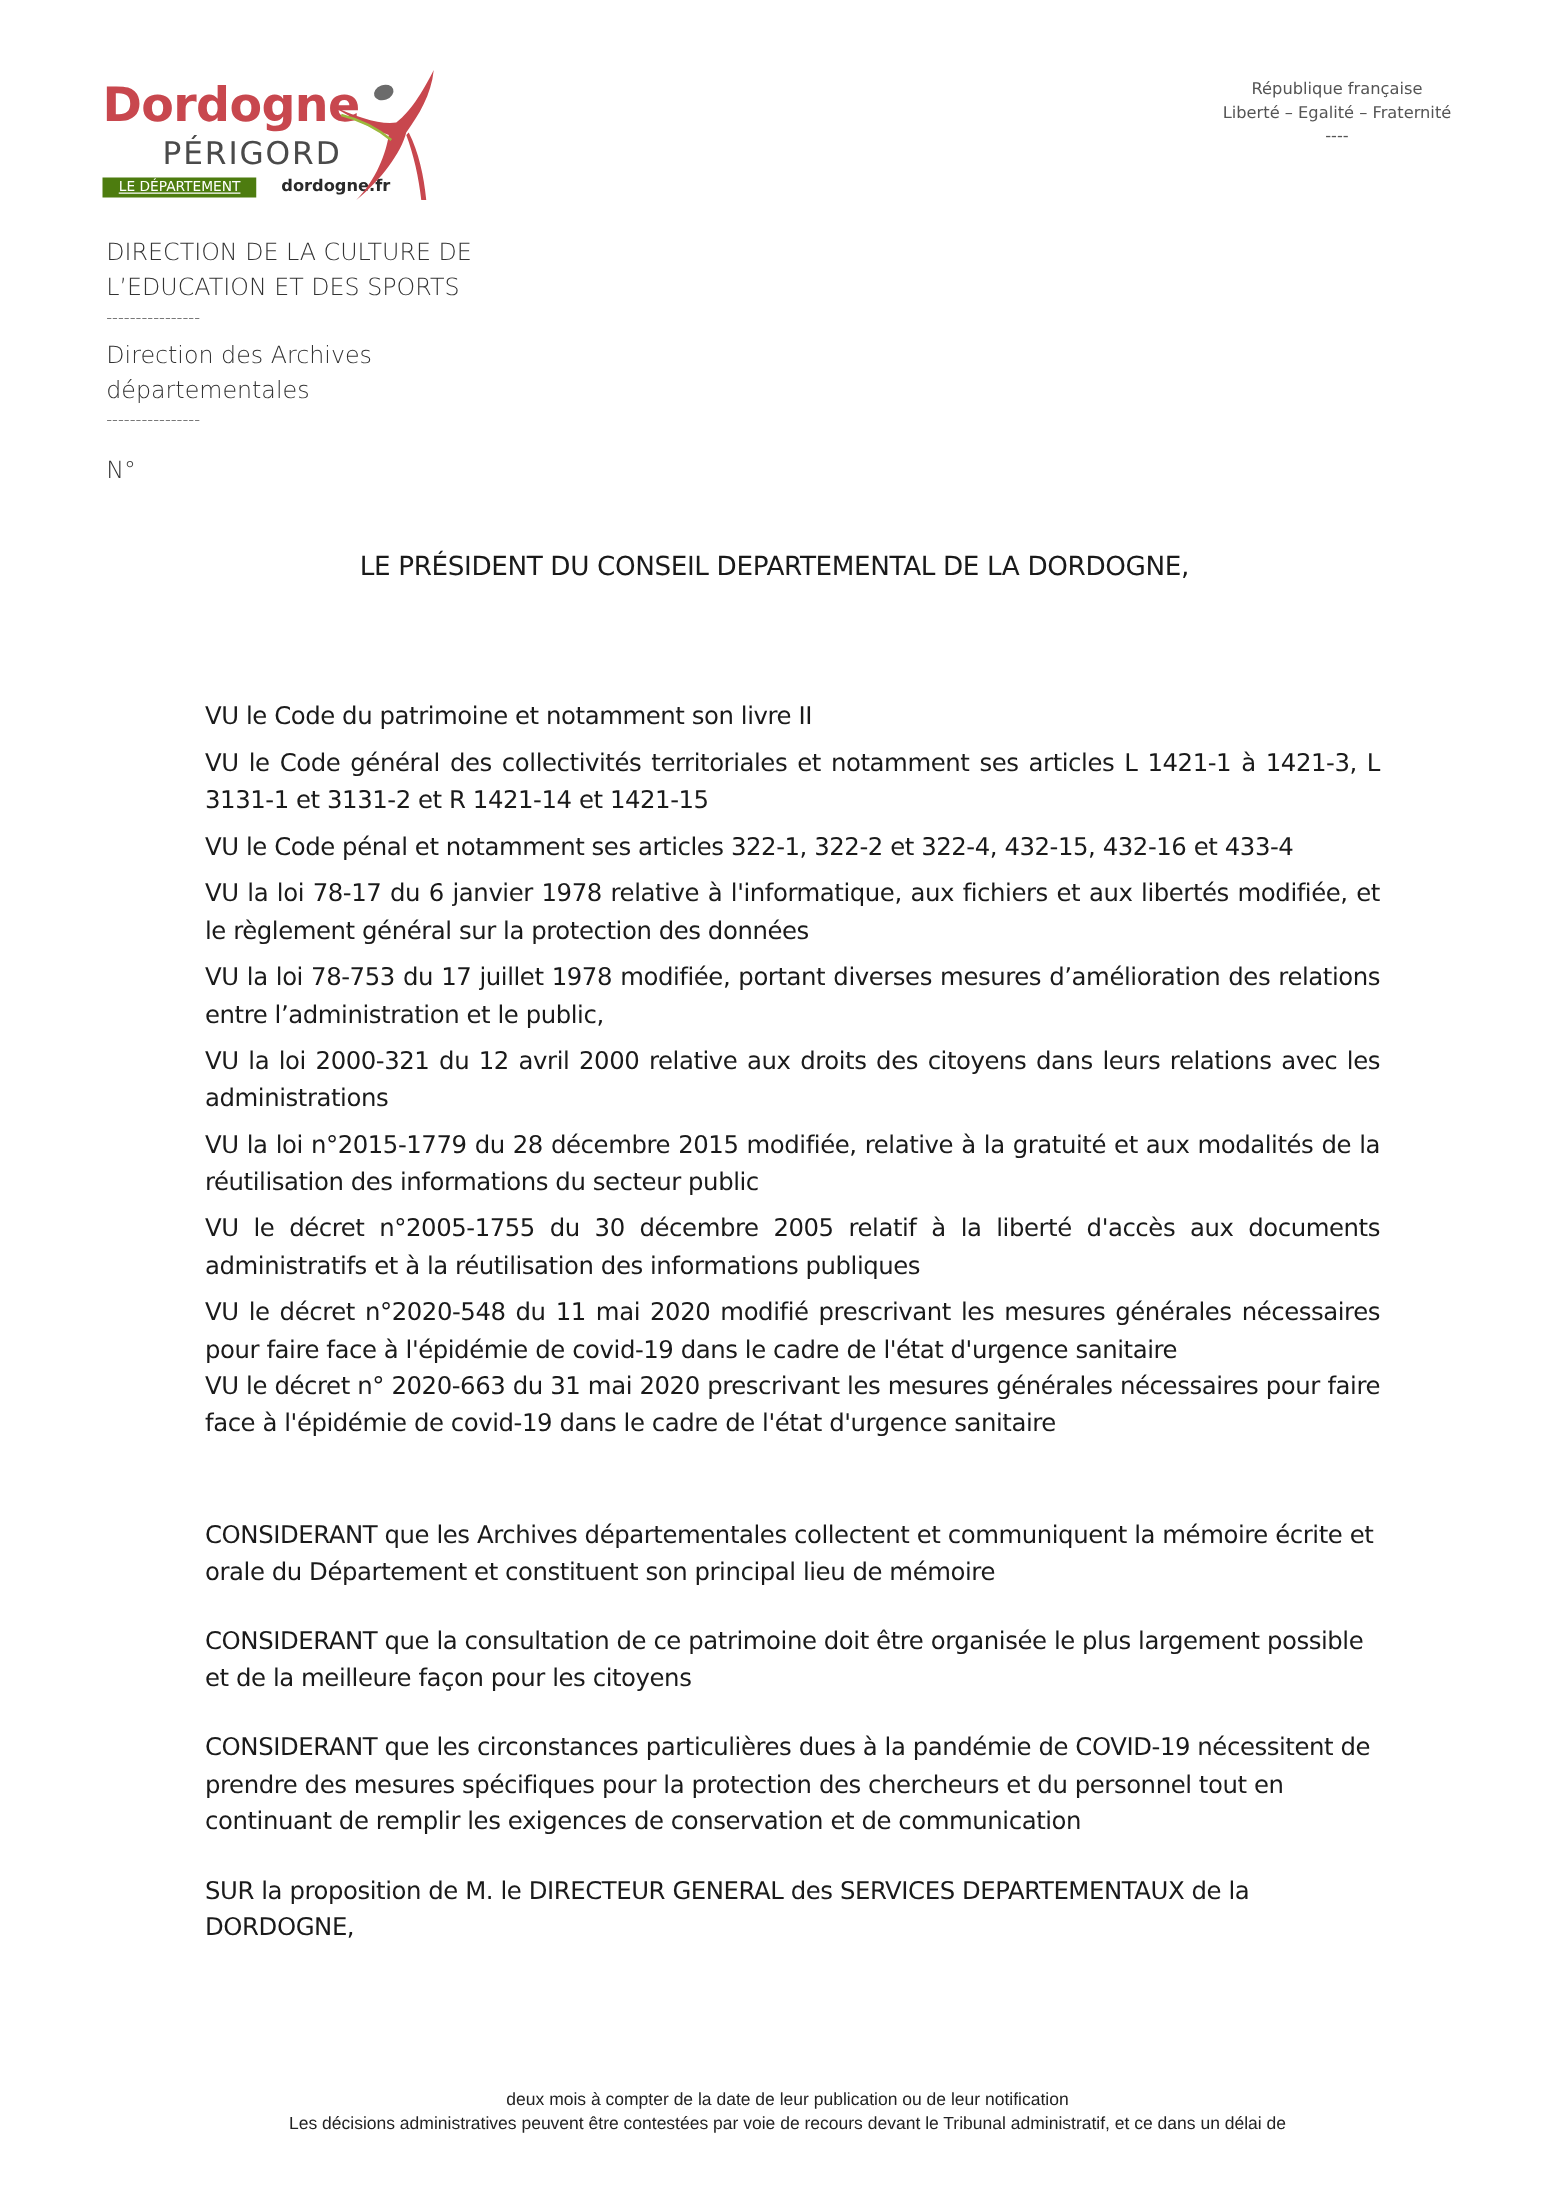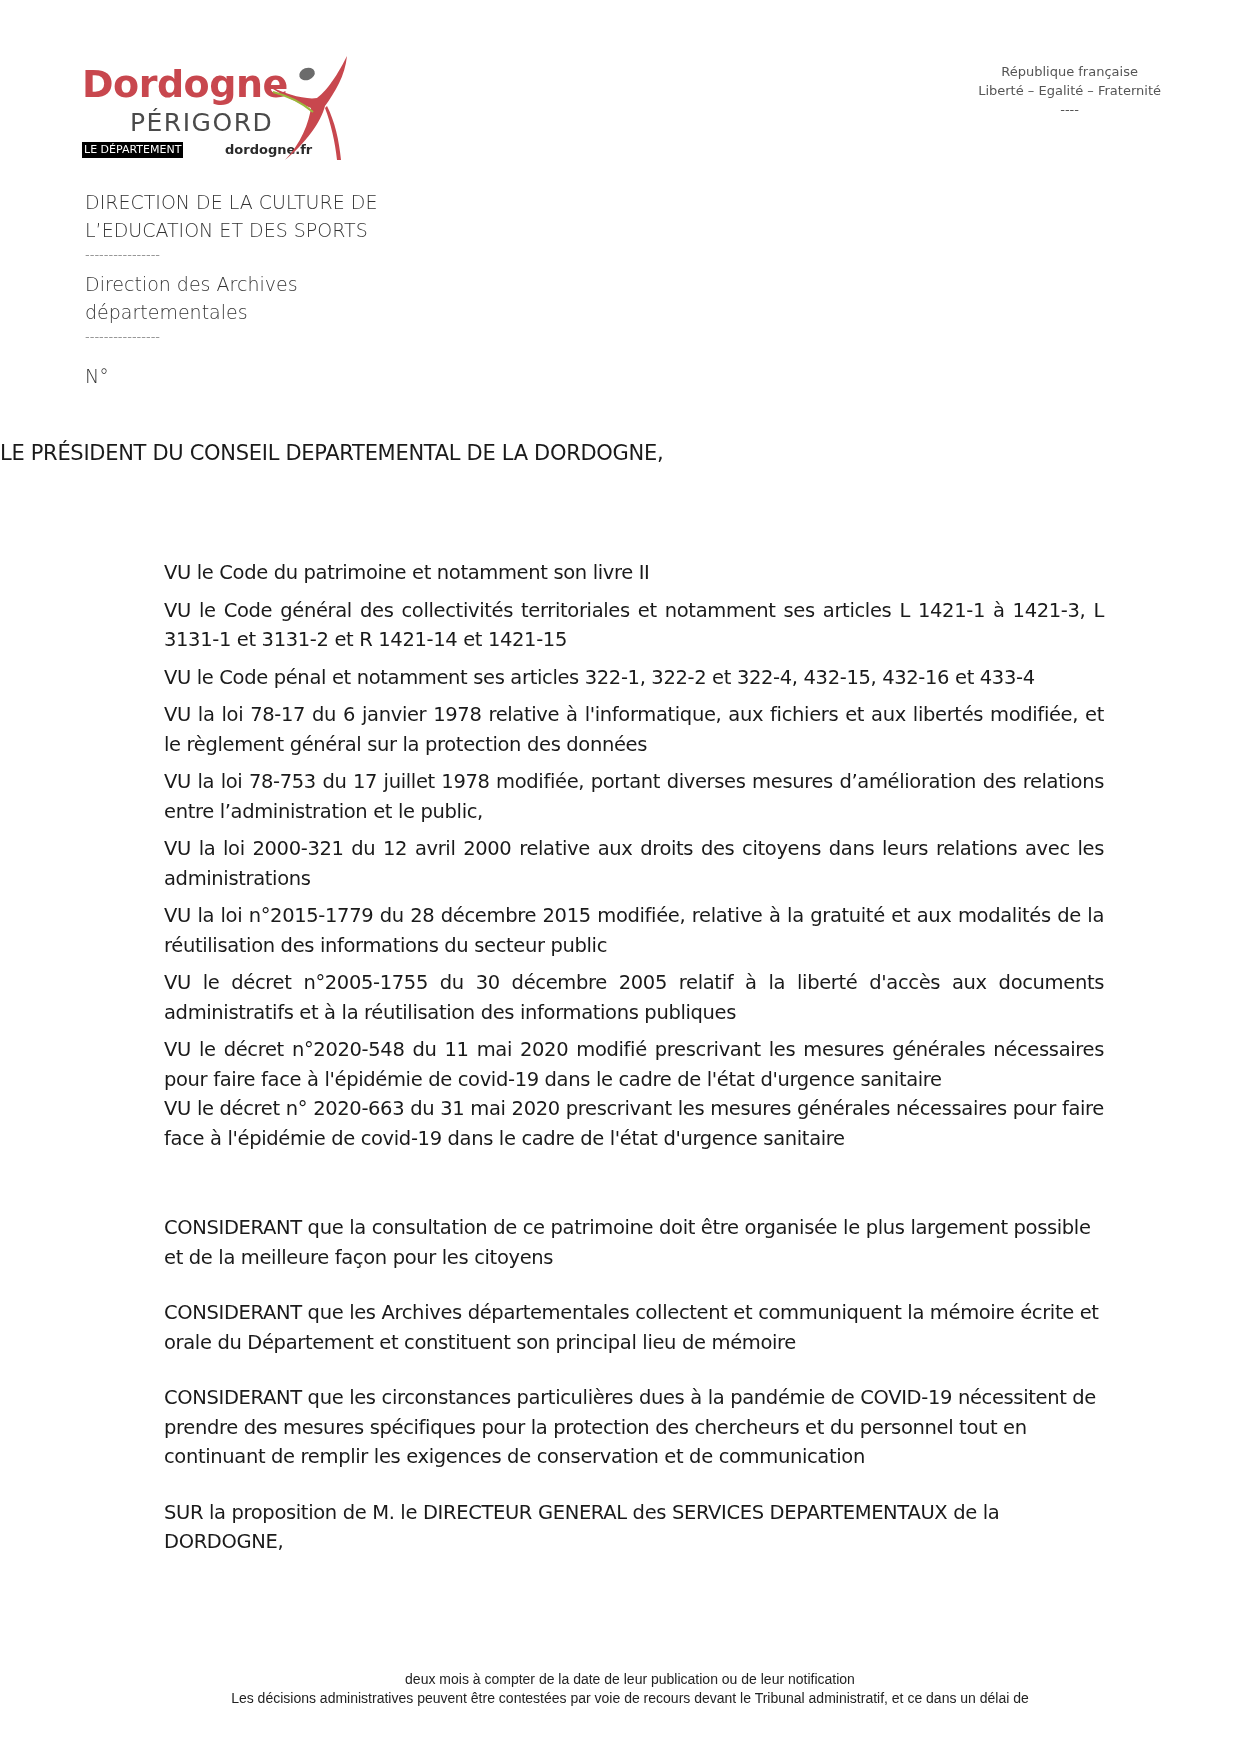--- a/index.html
+++ b/index.html
@@ -6,39 +6,39 @@
   body { width: 1239px; height: 1752px; position: relative; overflow: hidden;
          font-family: "Liberation Sans", sans-serif; color: #1a1a1a; }
   .abs { position: absolute; }
 
   
   .logo { left: 80px; top: 52px; width: 270px; height: 110px; }
   .logo-title { position: absolute; left: 2px; top: 10px; font-size: 38px; font-weight: bold;
                 color: #c8474e; letter-spacing: -0.5px; font-family: "DejaVu Sans", sans-serif; }
   .logo-sub { position: absolute; left: 50px; top: 56px; font-size: 25px; color: #4a4a4a;
               letter-spacing: 1.5px; font-family: "DejaVu Sans", sans-serif; text-align: right; }
-  .logo-band { position: absolute; left: 2px; top: 90px; height: 16px; padding: 0 2px;
-               background: #000000; color: #ffffff; font-size: 11px; line-height: 16px;
-               font-family: "DejaVu Sans", sans-serif; }
+  .logo-band { position: absolute; left: 2px; top: 90px; height: 16px; padding: 0 13px;
+               background: #4d7c0f; color: #ffffff; font-size: 11px; line-height: 16px;
+               font-family: "DejaVu Sans", sans-serif; text-decoration: underline; }
   .logo-url { position: absolute; left: 125px; top: 90px; font-size: 13px; font-weight: bold;
               color: #2a2a2a; line-height: 16px; font-family: "DejaVu Sans", sans-serif; margin-left: 20px; }
   .logo-figure { position: absolute; left: 185px; top: 0; width: 90px; height: 110px; }
 
   
   .rep { right: 78px; top: 62px; text-align: center; font-size: 13px; color: #555;
          font-family: "DejaVu Sans", sans-serif; line-height: 19px; }
 
   
   .dir { left: 85px; top: 188px; font-size: 19px; color: #333; line-height: 28px;
          font-family: "DejaVu Sans", sans-serif; font-weight: 300; }
   .dir .sep { font-size: 13px; letter-spacing: 0px; line-height: 22px; color: #333; }
   .dir .gap { height: 4px; }
   .dir .num { margin-top: 14px; }
 
-  .president { left: 0; width: 1239px; top: 441px; font-size: 21px;
+  .president { left: 0; width: 1239px; top: 441px; text-align: center; font-size: 21px;
                color: #1a1a1a; font-family: "DejaVu Sans", sans-serif; letter-spacing: -0.3px; }
 
   .body { left: 164px; width: 940px; top: 558px; font-size: 19.5px; line-height: 29.5px;
           font-family: "DejaVu Sans", sans-serif; color: #1a1a1a; letter-spacing: -0.35px; }
   .vu { margin: 0 0 8px 0; text-align: justify; }
   .vu.tight { margin-bottom: 0; }
   .cons { margin: 0 0 26px 0; }
   .cons-block { margin-top: 60px; }
 
   .footer { left: 150px; width: 960px; top: 1670px; text-align: center; font-size: 14px;
@@ -85,22 +85,22 @@
   <p class="vu">VU le Code pénal et notamment ses articles 322-1, 322-2 et 322-4, 432-15, 432-16 et 433-4</p>
   <p class="vu">VU la loi 78-17 du 6 janvier 1978 relative à l'informatique, aux fichiers et aux libertés modifiée, et le règlement général sur la protection des données</p>
   <p class="vu">VU la loi 78-753 du 17 juillet 1978 modifiée, portant diverses mesures d’amélioration des relations entre l’administration et le public,</p>
   <p class="vu">VU la loi 2000-321 du 12 avril 2000 relative aux droits des citoyens dans leurs relations avec les administrations</p>
   <p class="vu">VU la loi n°2015-1779 du 28 décembre 2015 modifiée, relative à la gratuité et aux modalités de la réutilisation des informations du secteur public</p>
   <p class="vu">VU le décret n°2005-1755 du 30 décembre 2005 relatif à la liberté d'accès aux documents administratifs et à la réutilisation des informations publiques</p>
   <p class="vu tight">VU le décret n°2020-548 du 11 mai 2020 modifié prescrivant les mesures générales nécessaires pour faire face à l'épidémie de covid-19 dans le cadre de l'état d'urgence sanitaire</p>
   <p class="vu tight">VU le décret n° 2020-663 du 31 mai 2020 prescrivant les mesures générales nécessaires pour faire face à l'épidémie de covid-19 dans le cadre de l'état d'urgence sanitaire</p>
 
   <div class="cons-block">
+    <p class="cons">CONSIDERANT que les Archives départementales collectent et communiquent la mémoire écrite et orale du Département et constituent son principal lieu de mémoire</p>
     <p class="cons">CONSIDERANT que la consultation de ce patrimoine doit être organisée le plus largement possible et de la meilleure façon pour les citoyens</p>
-    <p class="cons">CONSIDERANT que les Archives départementales collectent et communiquent la mémoire écrite et orale du Département et constituent son principal lieu de mémoire</p>
     <p class="cons">CONSIDERANT que les circonstances particulières dues à la pandémie de COVID-19 nécessitent de prendre des mesures spécifiques pour la protection des chercheurs et du personnel tout en continuant de remplir les exigences de conservation et de communication</p>
     <p class="cons">SUR la proposition de M. le DIRECTEUR GENERAL des SERVICES DEPARTEMENTAUX de la DORDOGNE,</p>
   </div>
 </div>
 
 <div class="abs footer">
   <div>deux mois à compter de la date de leur publication ou de leur notification</div>
   <div>Les décisions administratives peuvent être contestées par voie de recours devant le Tribunal administratif, et ce dans un délai de</div>
 </div>
 

